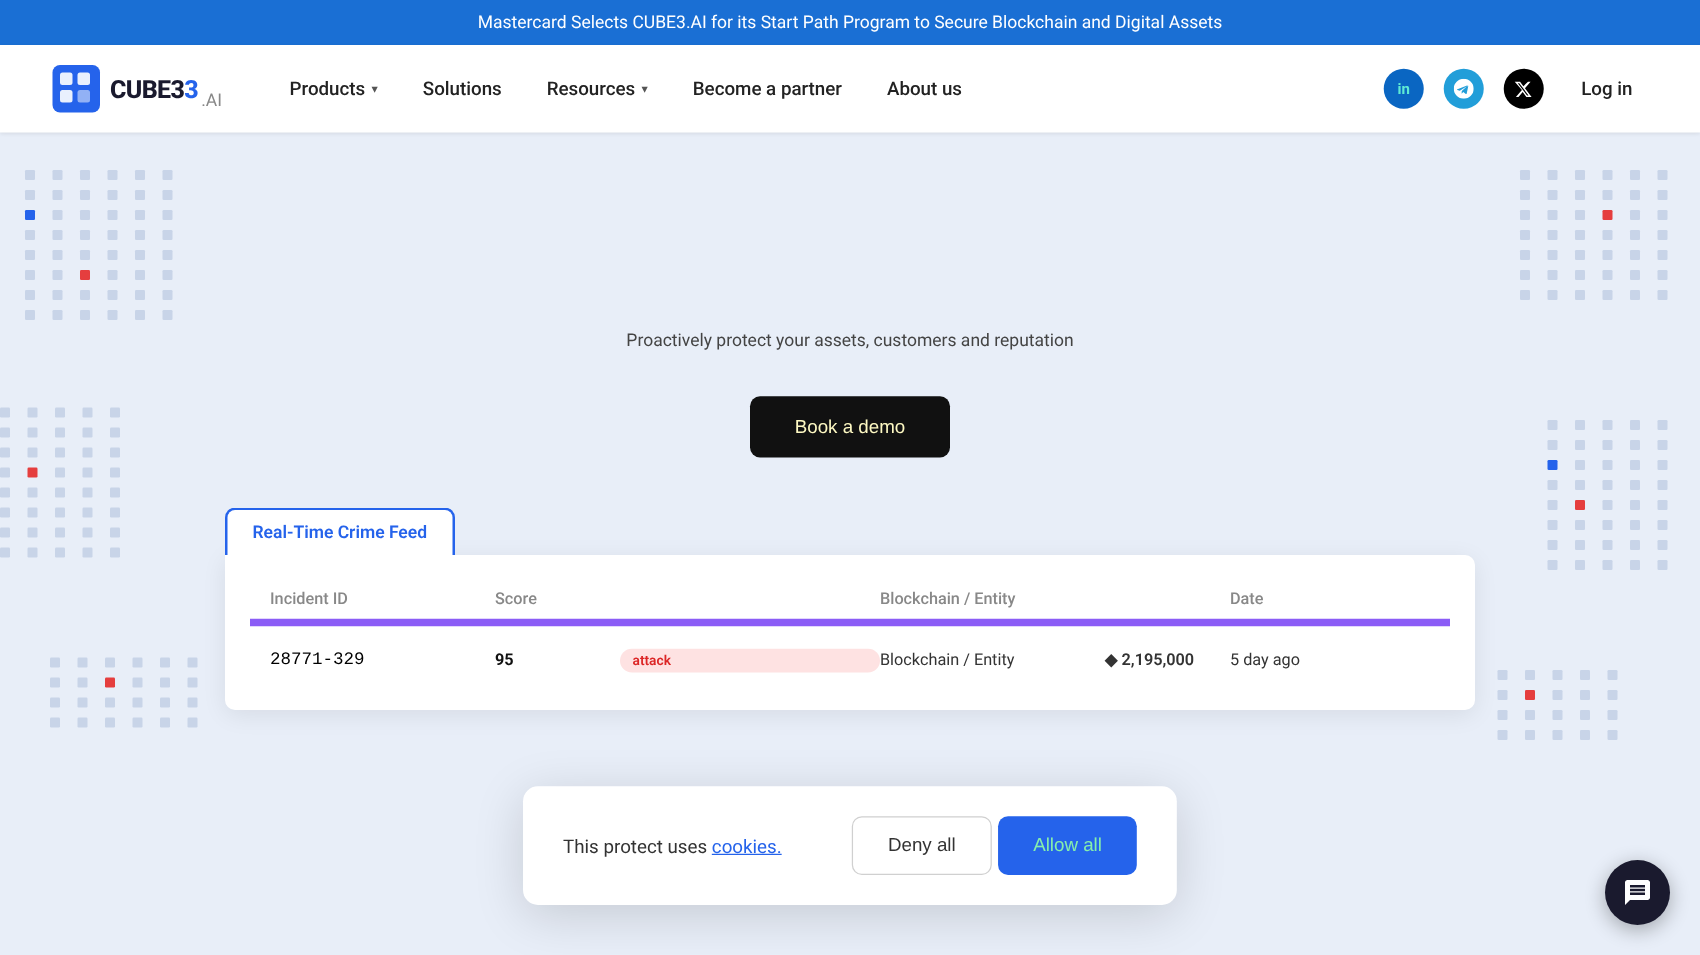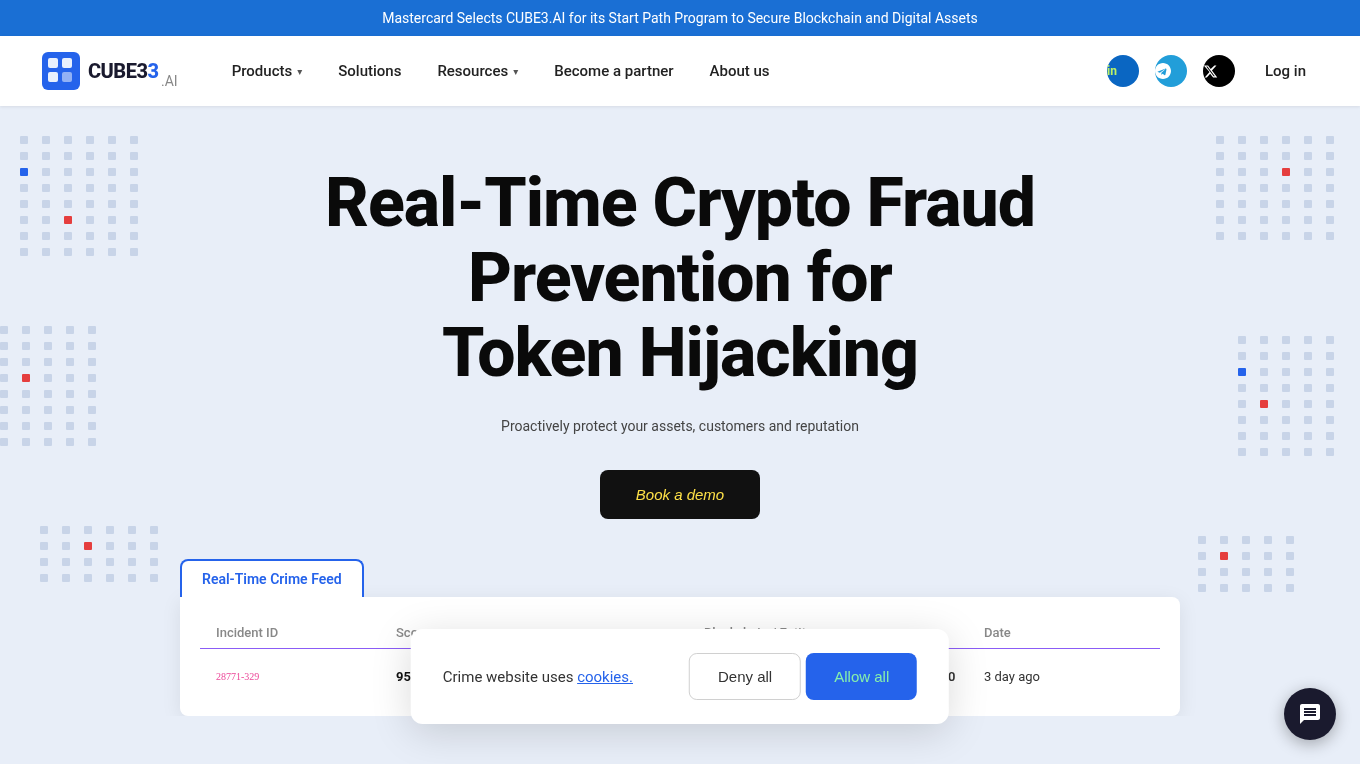--- a/index.html
+++ b/index.html
@@ -77,21 +77,22 @@
       gap: 16px;
     }
 
     .social-icon {
       width: 32px;
       height: 32px;
       border-radius: 50%;
       background: #222;
       display: flex;
       align-items: center;
-      color: #bef264;
+      justify-content: center;
+      color: #5eead4;
       font-size: 14px;
       cursor: pointer;
     }
 
     .log-in-btn {
       font-size: 15px;
       color: #222;
       cursor: pointer;
       font-weight: 500;
       padding: 8px 14px;
@@ -127,28 +128,27 @@
 
     .hero-subtitle {
       font-size: 14px;
       color: #444;
       margin-bottom: 36px;
       font-weight: 400;
     }
 
     .book-demo-btn {
       background: #111;
-      color: #fde047;
+      color: #fef9c3;
       border: none;
       padding: 16px 36px;
       font-size: 15px;
       border-radius: 8px;
       cursor: pointer;
       font-weight: 500;
-      font-style: italic;
     }
 
     
     .crime-feed-section {
       position: relative;
       z-index: 2;
       margin-top: 40px;
       width: 100%;
       padding: 0 140px;
     }
@@ -174,21 +174,21 @@
       box-shadow: 0 4px 20px rgba(0,0,0,0.08);
     }
 
     .table-header {
       display: grid;
       grid-template-columns: 180px 100px 1fr 180px 100px 160px;
       padding: 8px 16px;
       font-size: 13px;
       color: #888;
       font-weight: 500;
-      border-bottom: 1px solid #8b5cf6;
+      border-bottom: 6px solid #8b5cf6;
       margin-bottom: 8px;
     }
 
     .table-row {
       display: grid;
       grid-template-columns: 180px 100px 1fr 180px 100px 160px;
       padding: 10px 16px;
       font-size: 13px;
       color: #333;
       align-items: center;
@@ -574,59 +574,54 @@
         <div class="dp"></div>
       <div class="dp"></div>
         <div class="dp"></div>
         <div class="dp"></div>
         <div class="dp"></div>
         <div class="dp"></div>
     </div>
   </div>
 
   <div class="hero-content">
-    <h1 class="hero-title">
-      <span>Real-Time Crypto Fraud</span><br>
-      <span>Prevention for</span><br>
-      <span>Token Hijacking</span>
-    </h1>
     <p class="hero-subtitle">Proactively protect your assets, customers and reputation</p>
     <button class="book-demo-btn">
       <span>Book a demo</span>
     </button>
   </div>
 
   <div class="crime-feed-section">
     <div class="crime-feed-tab">
       <span>Real-Time Crime Feed</span>
     </div>
     <div class="crime-feed-table">
       <div class="table-header">
         <span>Incident ID</span>
         <span>Score</span>
         <span></span>
         <span>Blockchain / Entity</span>
         <span></span>
         <span>Date</span>
       </div>
       <div class="table-row">
-        <span style="color:#ec4899; font-family:Liberation Serif, serif; font-size:10px;">28771-329</span>
+        <span style="color:#000000; font-family:Liberation Mono, monospace; font-size:14px;">28771-329</span>
         <span style="font-weight:700; color:#111;">95</span>
         <span style="background:#fee2e2; color:#dc2626; padding:3px 10px; border-radius:20px; font-size:11px; font-weight:600; display:inline-block;">attack</span>
         <span>Blockchain / Entity</span>
         <span style="font-weight:600;">◆ 2,195,000</span>
-        <span>3 day ago</span>
+        <span>5 day ago</span>
       </div>
     </div>
   </div>
 </div>
 
 <div class="cookie-banner">
   <div class="cookie-text">
-    <span>Crime website uses </span>
+    <span>This protect uses </span>
     <a class="cookie-link">
       <span>cookies.</span>
     </a>
   </div>
   <div class="cookie-buttons">
     <button class="deny-btn">
       <span>Deny all</span>
     </button>
     <button class="allow-btn">
       <span>Allow all</span>

